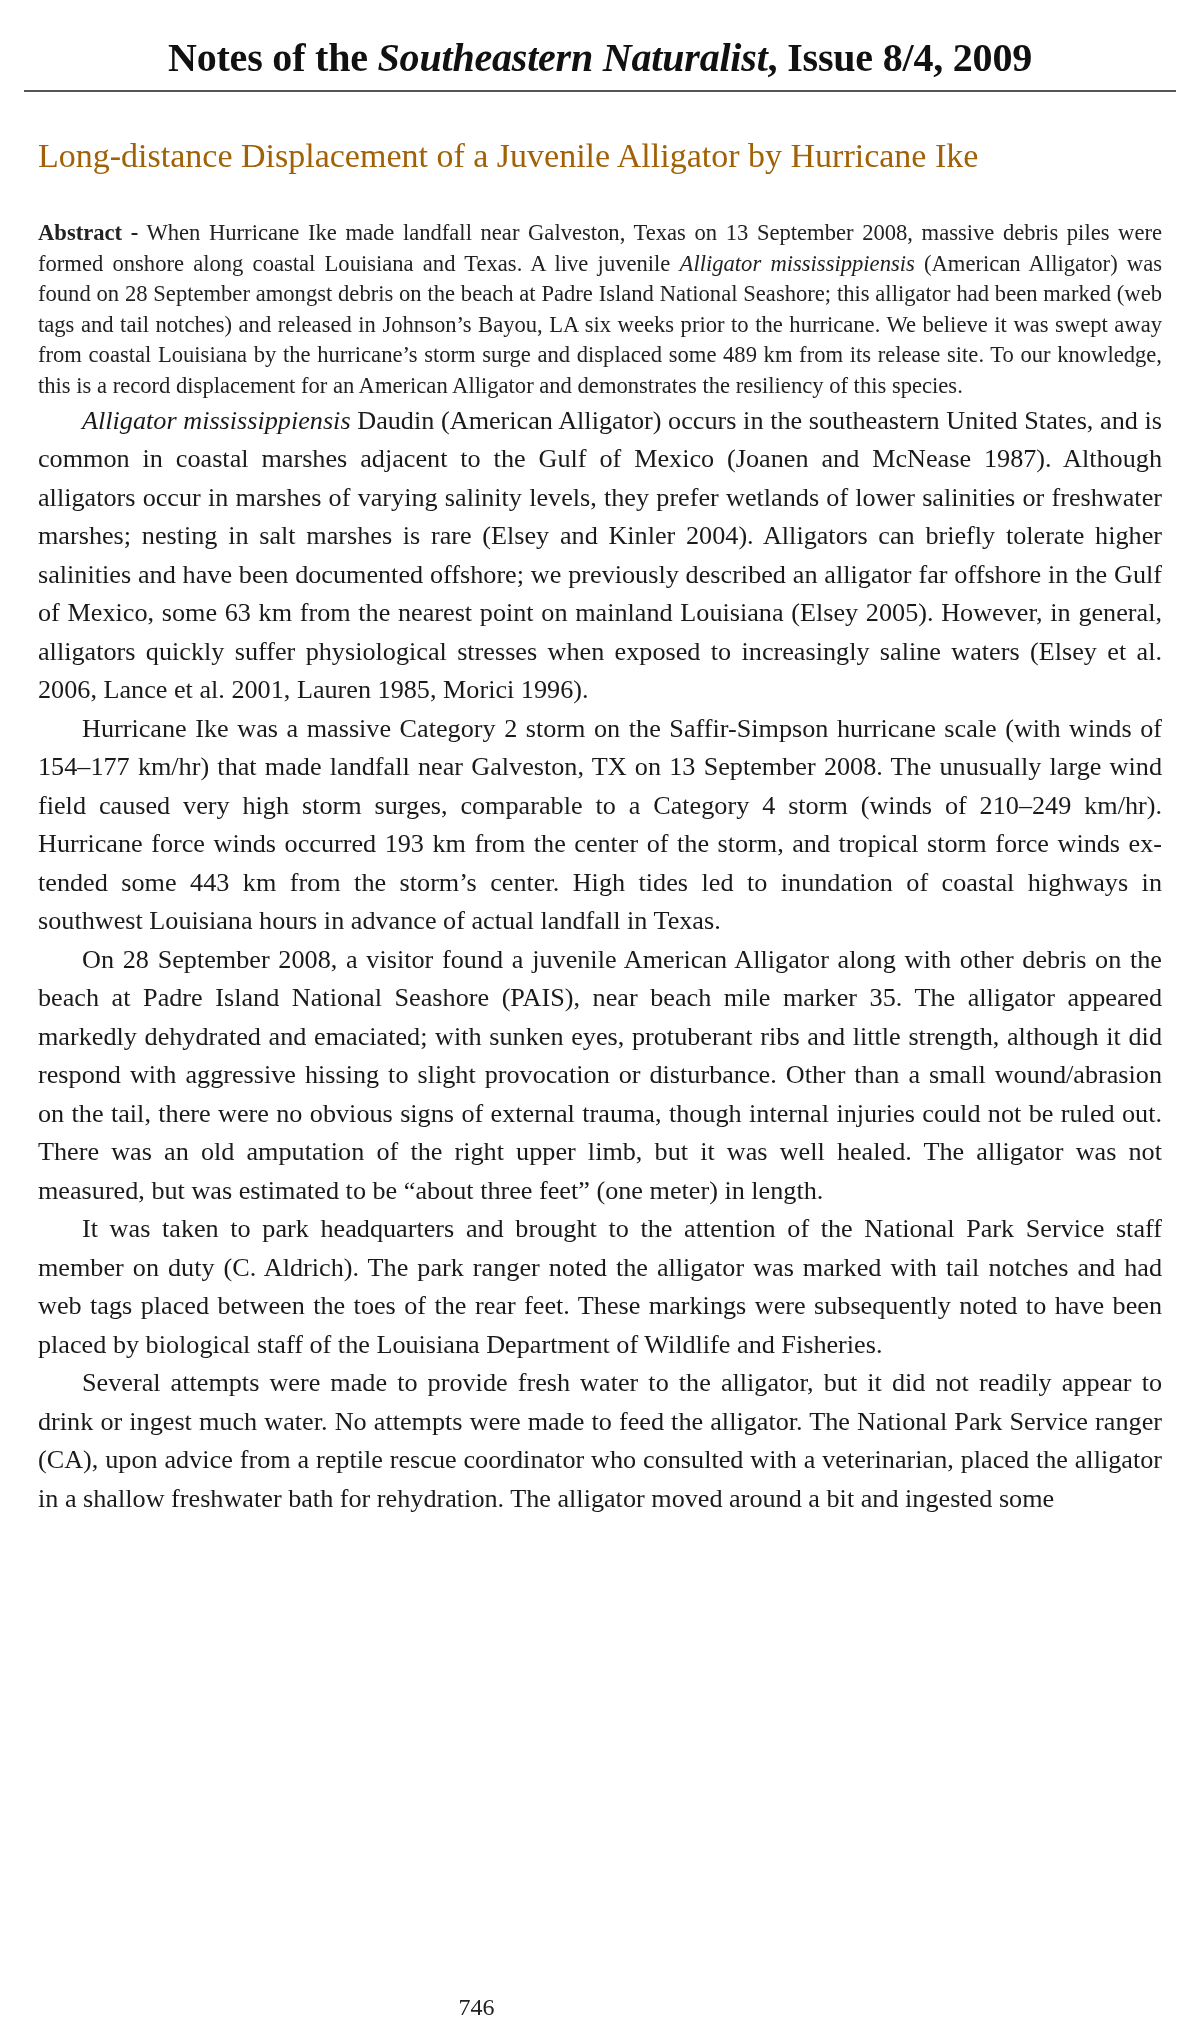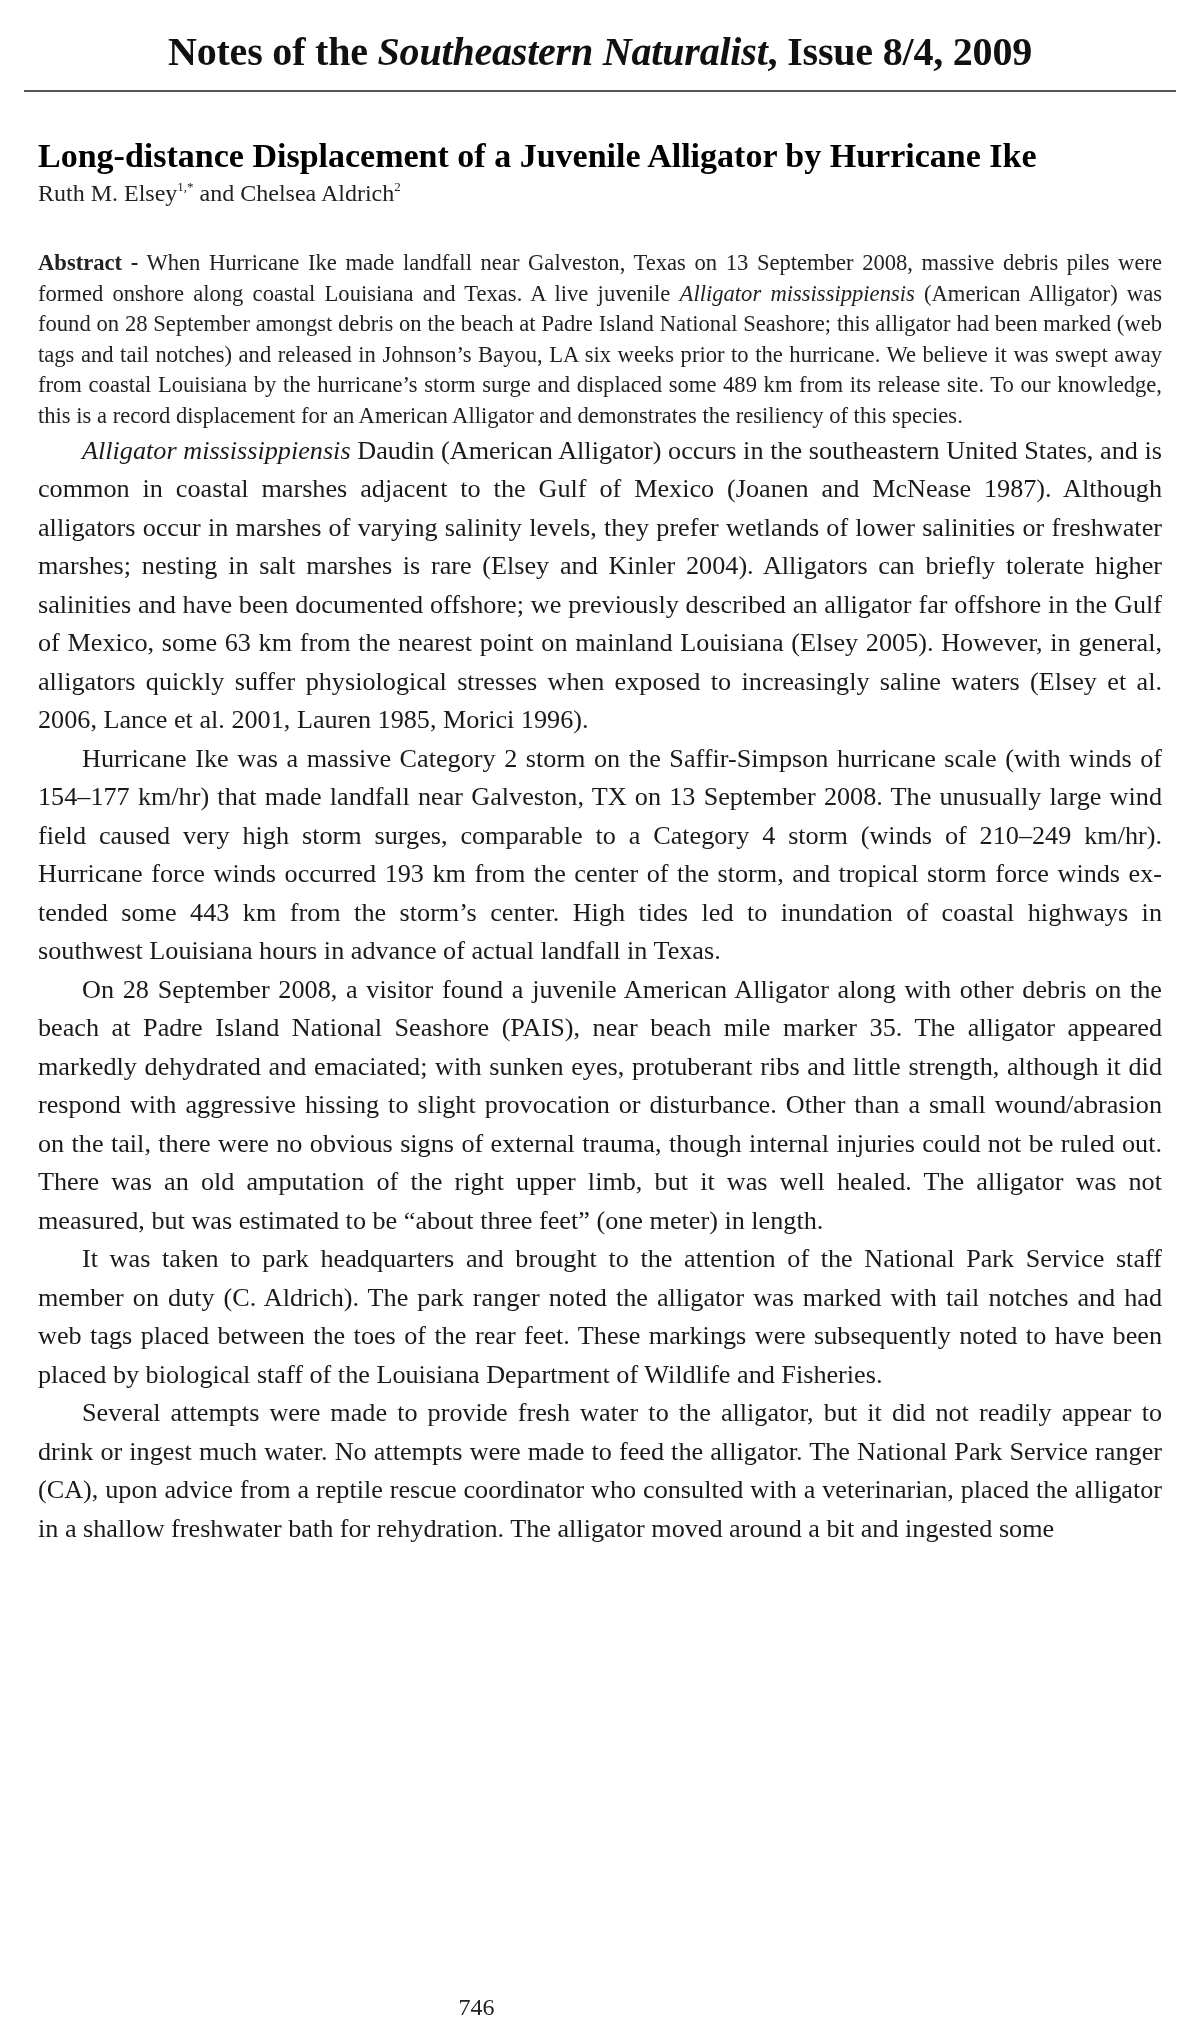--- a/index.html
+++ b/index.html
@@ -1,32 +1,32 @@
 <!DOCTYPE html>
 <html><head>
 <meta charset="utf-8">
 <style>
   html, body { margin: 0; padding: 0; background: #ffffff; }
   body {
     width: 1200px; height: 2036px; position: relative; overflow: hidden;
     font-family: "Liberation Serif", "DejaVu Serif", serif; color: #1a1a1a;
   }
   .running-head {
-    position: absolute; left: 0; top: 28px; width: 1200px; text-align: center;
+    position: absolute; left: 0; top: 34px; width: 1200px; text-align: center;
     font-size: 40px; font-weight: bold; letter-spacing: -0.2px; color: #111;
   }
   .running-head i { font-style: italic; }
   .head-rule {
     position: absolute; left: 24px; width: 1152px; top: 90px; height: 0;
     border-top: 2px solid #555;
   }
   .content { position: absolute; left: 38px; width: 1124px; top: 134px; }
   .title {
-    font-size: 34px; font-weight: bold; line-height: 44px; margin: 0;
-    color: #000000;
+    font-size: 34px; font-weight: normal; line-height: 44px; margin: 0;
+    color: #a16207;
   }
   .authors { font-size: 24px; line-height: 30px; margin: 0; color: #222; }
   .authors sup { font-size: 13px; vertical-align: 10px; line-height: 0; }
   .abstract {
     margin-top: 40px; font-size: 22.6px; line-height: 30.6px; text-align: justify;
     color: #222;
   }
   .abstract b { font-weight: bold; }
   .body-text { }
   .para {
@@ -40,21 +40,20 @@
   }
 </style>
 </head>
 <body>
 
 <div class="running-head"><span>Notes of the </span><i>Southeastern Naturalist</i><span>, Issue 8/4, 2009</span></div>
 <div class="head-rule"></div>
 
 <div class="content">
   <h1 class="title">Long-distance Displacement of a Juvenile Alligator by Hurricane Ike</h1>
-  <p class="authors"><span>Ruth M. Elsey</span><sup>1,*</sup><span> and </span><span>Chelsea Aldrich</span><sup>2</sup></p>
 
   <div class="abstract"><b>Abstract -</b><span> When Hurricane Ike made landfall near Galveston, Texas on 13 September 2008, massive debris piles were formed onshore along coastal Louisiana and Texas. A live juvenile </span><i>Alligator mississippiensis</i><span> (American Alligator) was found on 28 September amongst debris on the beach at Padre Island National Seashore; this alligator had been marked (web tags and tail notches) and released in Johnson’s Bayou, LA six weeks prior to the hurricane. We believe it was swept away from coastal Louisiana by the hurricane’s storm surge and displaced some 489 km from its release site. To our knowledge, this is a record displacement for an American Alligator and demonstrates the resiliency of this species.</span></div>
 
   <div class="body-text">
     <p class="para"><i>Alligator mississippiensis</i><span> Daudin (American Alligator) occurs in the southeast­ern United States, and is common in coastal marshes adjacent to the Gulf of Mexico (Joanen and McNease 1987). Although alligators occur in marshes of varying salin­ity levels, they prefer wetlands of lower salinities or freshwater marshes; nesting in salt marshes is rare (Elsey and Kinler 2004). Alligators can briefly tolerate higher salinities and have been documented offshore; we previously described an alligator far offshore in the Gulf of Mexico, some 63 km from the nearest point on mainland Louisiana (Elsey 2005). However, in general, alligators quickly suffer physiological stresses when exposed to increasingly saline waters (Elsey et al. 2006, Lance et al. 2001, Lauren 1985, Morici 1996).</span></p>
     <p class="para"><span>Hurricane Ike was a massive Category 2 storm on the Saffir-Simpson hurricane scale (with winds of 154–177 km/hr) that made landfall near Galveston, TX on 13 September 2008. The unusually large wind field caused very high storm surges, comparable to a Category 4 storm (winds of 210–249 km/hr). Hurricane force winds occurred 193 km from the center of the storm, and tropical storm force winds ex­tended some 443 km from the storm’s center. High tides led to inundation of coastal highways in southwest Louisiana hours in advance of actual landfall in Texas.</span></p>
     <p class="para"><span>On 28 September 2008, a visitor found a juvenile American Alligator along with other debris on the beach at Padre Island National Seashore (PAIS), near beach mile marker 35. The alligator appeared markedly dehydrated and emaciated; with sunken eyes, protuberant ribs and little strength, although it did respond with aggressive hissing to slight provocation or disturbance. Other than a small wound/abrasion on the tail, there were no obvious signs of external trauma, though internal injuries could not be ruled out. There was an old amputation of the right upper limb, but it was well healed. The alligator was not measured, but was estimated to be “about three feet” (one meter) in length.</span></p>
     <p class="para"><span>It was taken to park headquarters and brought to the attention of the National Park Service staff member on duty (C. Aldrich). The park ranger noted the alligator was marked with tail notches and had web tags placed between the toes of the rear feet. These markings were subsequently noted to have been placed by biological staff of the Louisiana Department of Wildlife and Fisheries.</span></p>
     <p class="para"><span>Several attempts were made to provide fresh water to the alligator, but it did not readily appear to drink or ingest much water. No attempts were made to feed the al­ligator. The National Park Service ranger (CA), upon advice from a reptile rescue coordinator who consulted with a veterinarian, placed the alligator in a shallow freshwater bath for rehydration. The alligator moved around a bit and ingested some</span></p>
   </div>

